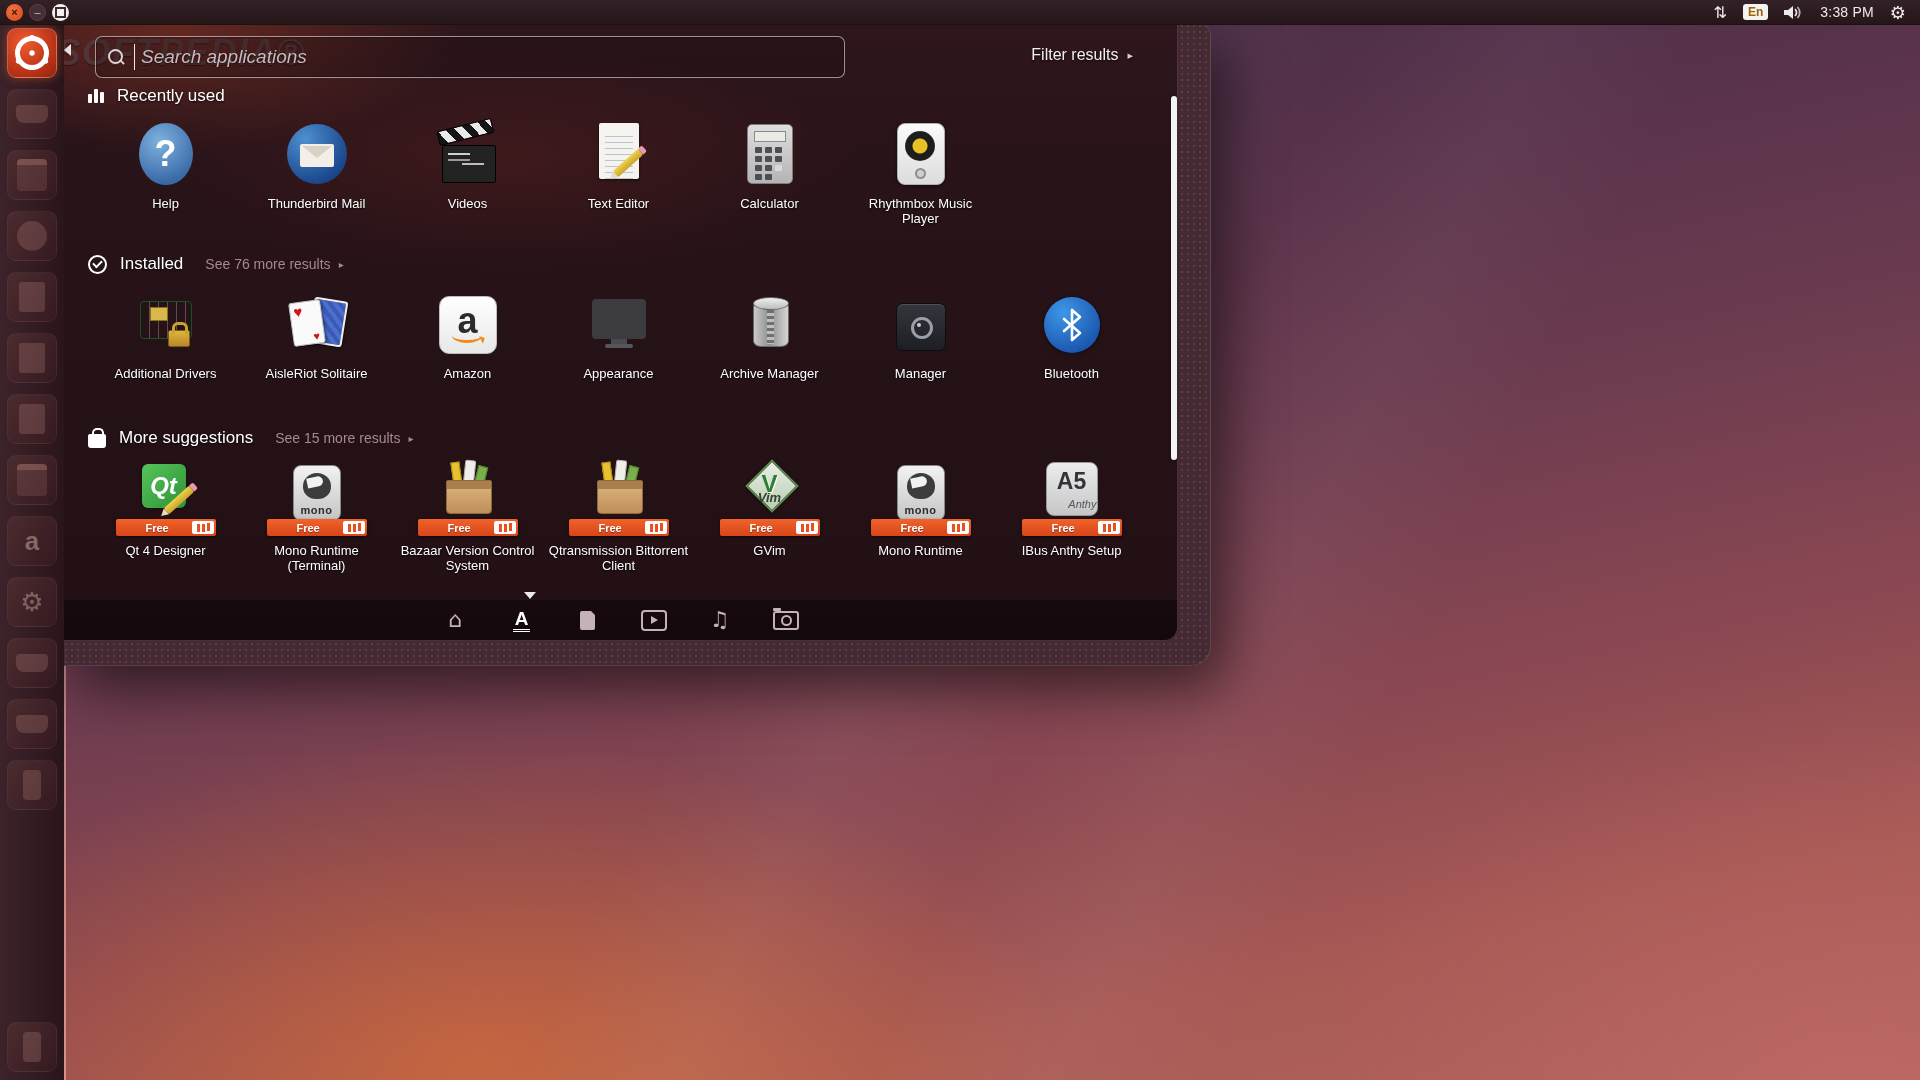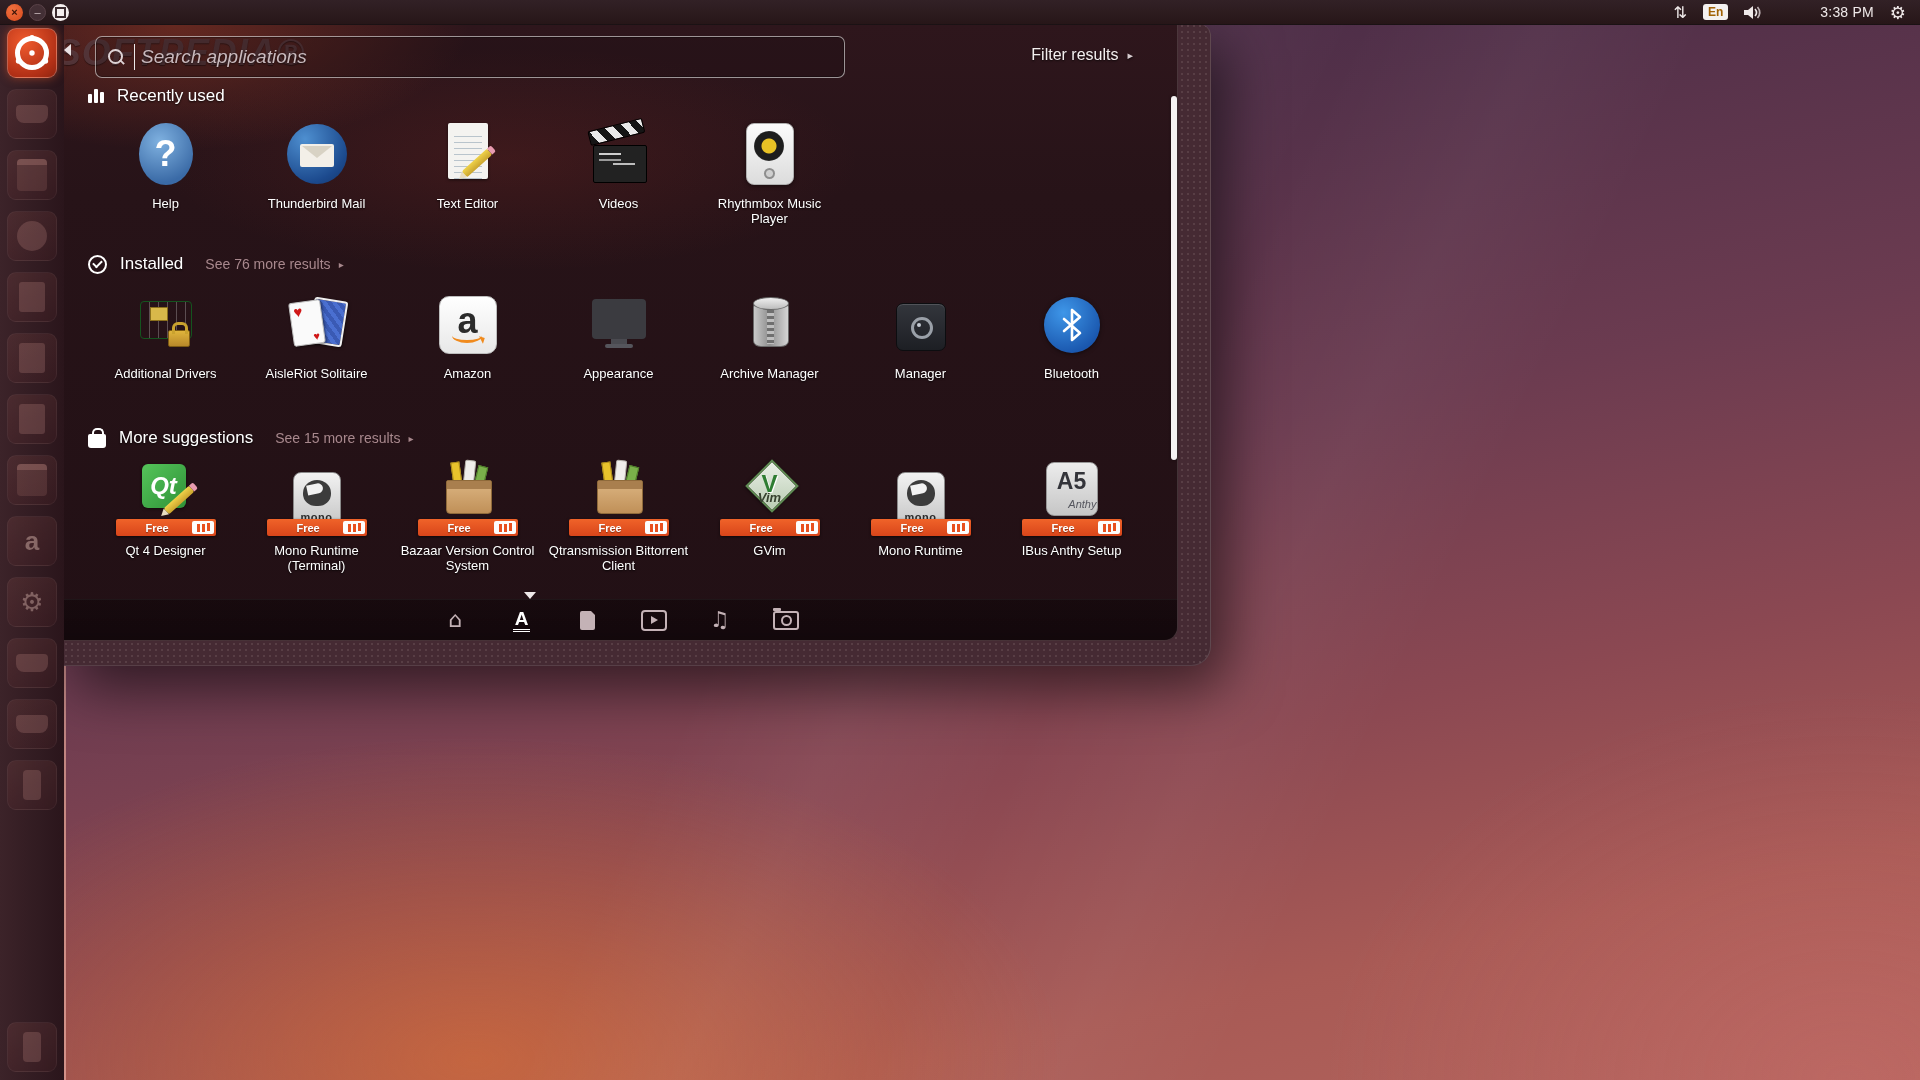--- a/index.html
+++ b/index.html
@@ -26,21 +26,21 @@
       font-size:11px;line-height:1;cursor:default;}
   .wc-close{background:radial-gradient(circle at 35% 30%,#f0703f,#d84a1c);color:#3a1408;font-weight:bold;}
   .wc-min{background:#432f35;border:1px solid #5a4248;color:#cdbfc2;width:15px;height:15px;}
   .wc-max{background:#f4eeee;color:#3a2a2e;}
   .wc-max .sq{width:7px;height:7px;border:2px solid #3a2a2e;display:block;}
   .indicators{margin-left:auto;display:flex;align-items:center;gap:16px;padding-right:14px;}
   .ind{display:flex;align-items:center;color:#efe9e9;}
   .glyph{font-family:"DejaVu Sans",sans-serif;font-size:16px;}
   .kbd-badge{background:#f4f1f1;color:#a16207;font-size:12px;font-weight:bold;
     padding:1px 5px;border-radius:3px;line-height:14px;}
-  .clock{font-size:14px;letter-spacing:.2px;margin-left:40px;}
+  .clock{font-size:14px;letter-spacing:.2px;}
 
   
   .launcher{position:absolute;left:0;top:24px;width:64px;bottom:0;z-index:8;
     background:linear-gradient(90deg,#3c2329 0%,#311b21 60%,#2a151b 100%);
     display:flex;flex-direction:column;align-items:center;padding-top:4px;box-sizing:border-box;}
   .l-item{width:48px;height:48px;margin-bottom:11px;border-radius:9px;position:relative;flex:0 0 auto;
     background:linear-gradient(160deg,rgba(190,110,100,.16),rgba(90,40,45,.22));
     border:1px solid rgba(255,255,255,.06);opacity:.85;}
   .l-item .g{position:absolute;left:50%;top:50%;transform:translate(-50%,-50%);
     background:rgba(220,160,150,.25);border-radius:3px;}
@@ -205,21 +205,21 @@
   .ic-backups::after{content:"";position:absolute;left:20px;top:19px;width:4px;height:4px;background:#c6ccd4;border-radius:50%;}
   .ic-bluetooth{width:56px;height:56px;margin:3px auto 0;border-radius:50%;position:relative;
     background:radial-gradient(circle at 35% 28%,#3e96e8,#1a57ae 75%);box-shadow:0 1px 4px rgba(0,0,0,.5);}
   .ic-bluetooth svg{position:absolute;left:50%;top:50%;transform:translate(-50%,-50%);}
 
   .ic-qt{position:relative;width:60px;height:58px;}
   .ic-qt .sq{position:absolute;left:6px;top:4px;width:44px;height:44px;border-radius:6px;
     background:linear-gradient(135deg,#55c45a,#2f9238);box-shadow:0 1px 3px rgba(0,0,0,.5);
     color:#fff;font-weight:bold;font-style:italic;font-size:24px;display:flex;align-items:center;justify-content:center;}
   .ic-qt .pencil{left:26px;top:36px;}
-  .ic-mono{width:46px;height:54px;margin:12px auto 0;border-radius:8px;position:relative;
+  .ic-mono{width:46px;height:54px;margin:5px auto 0;border-radius:8px;position:relative;
     background:linear-gradient(#f2f2f2,#c4c4c4);border:1px solid #8a8a8a;text-align:center;}
   .ic-mono .face{position:absolute;left:9px;top:7px;width:28px;height:26px;background:#3c3c3c;
     border-radius:50% 50% 46% 46%;}
   .ic-mono .face::after{content:"";position:absolute;left:4px;top:4px;width:16px;height:10px;background:#f2f2f2;
     border-radius:0 10px 10px 0;transform:rotate(-12deg);}
   .ic-mono .mtxt{position:absolute;left:0;right:0;bottom:4px;font-size:11px;font-weight:bold;color:#2c2c2c;letter-spacing:.5px;}
   .ic-box{position:relative;width:60px;height:58px;}
   .ic-box .bx{position:absolute;left:8px;top:20px;width:44px;height:32px;background:linear-gradient(#dcb582,#c09058);
     border-radius:2px 2px 4px 4px;border:1px solid #8f6a3a;}
   .ic-box .bx::before{content:"";position:absolute;left:0;top:0;width:100%;height:8px;background:#a97f4e;}
@@ -379,36 +379,42 @@
         <div class="tile">
           <div class="tile-icon">
               <div class="ic ic-thunderbird">
                 <span class="env"></span>
               </div>
             </div>
           <div class="tile-label">Thunderbird Mail</div>
         </div>
         <div class="tile">
           <div class="tile-icon">
-              <div class="ic ic-texteditor">
-                <span class="paper"></span>
-                <span class="pencil"></span>
-              </div>
-            </div>
-          <div class="tile-label">Text Editor</div>
-        </div>
-        <div class="tile">
-          <div class="tile-icon">
               <div class="ic ic-videos">
                 <span class="top"></span>
                 <span class="body"></span>
                 <span class="scr"></span>
               </div>
             </div>
           <div class="tile-label">Videos</div>
+        </div>
+        <div class="tile">
+          <div class="tile-icon">
+              <div class="ic ic-texteditor">
+                <span class="paper"></span>
+                <span class="pencil"></span>
+              </div>
+            </div>
+          <div class="tile-label">Text Editor</div>
+        </div>
+        <div class="tile">
+          <div class="tile-icon">
+              <div class="ic ic-calculator"></div>
+            </div>
+          <div class="tile-label">Calculator</div>
         </div>
         <div class="tile">
           <div class="tile-icon">
               <div class="ic ic-rhythmbox"></div>
             </div>
           <div class="tile-label">Rhythmbox Music Player</div>
         </div>
       </div>
 
       <div class="sec-header hdr2">

